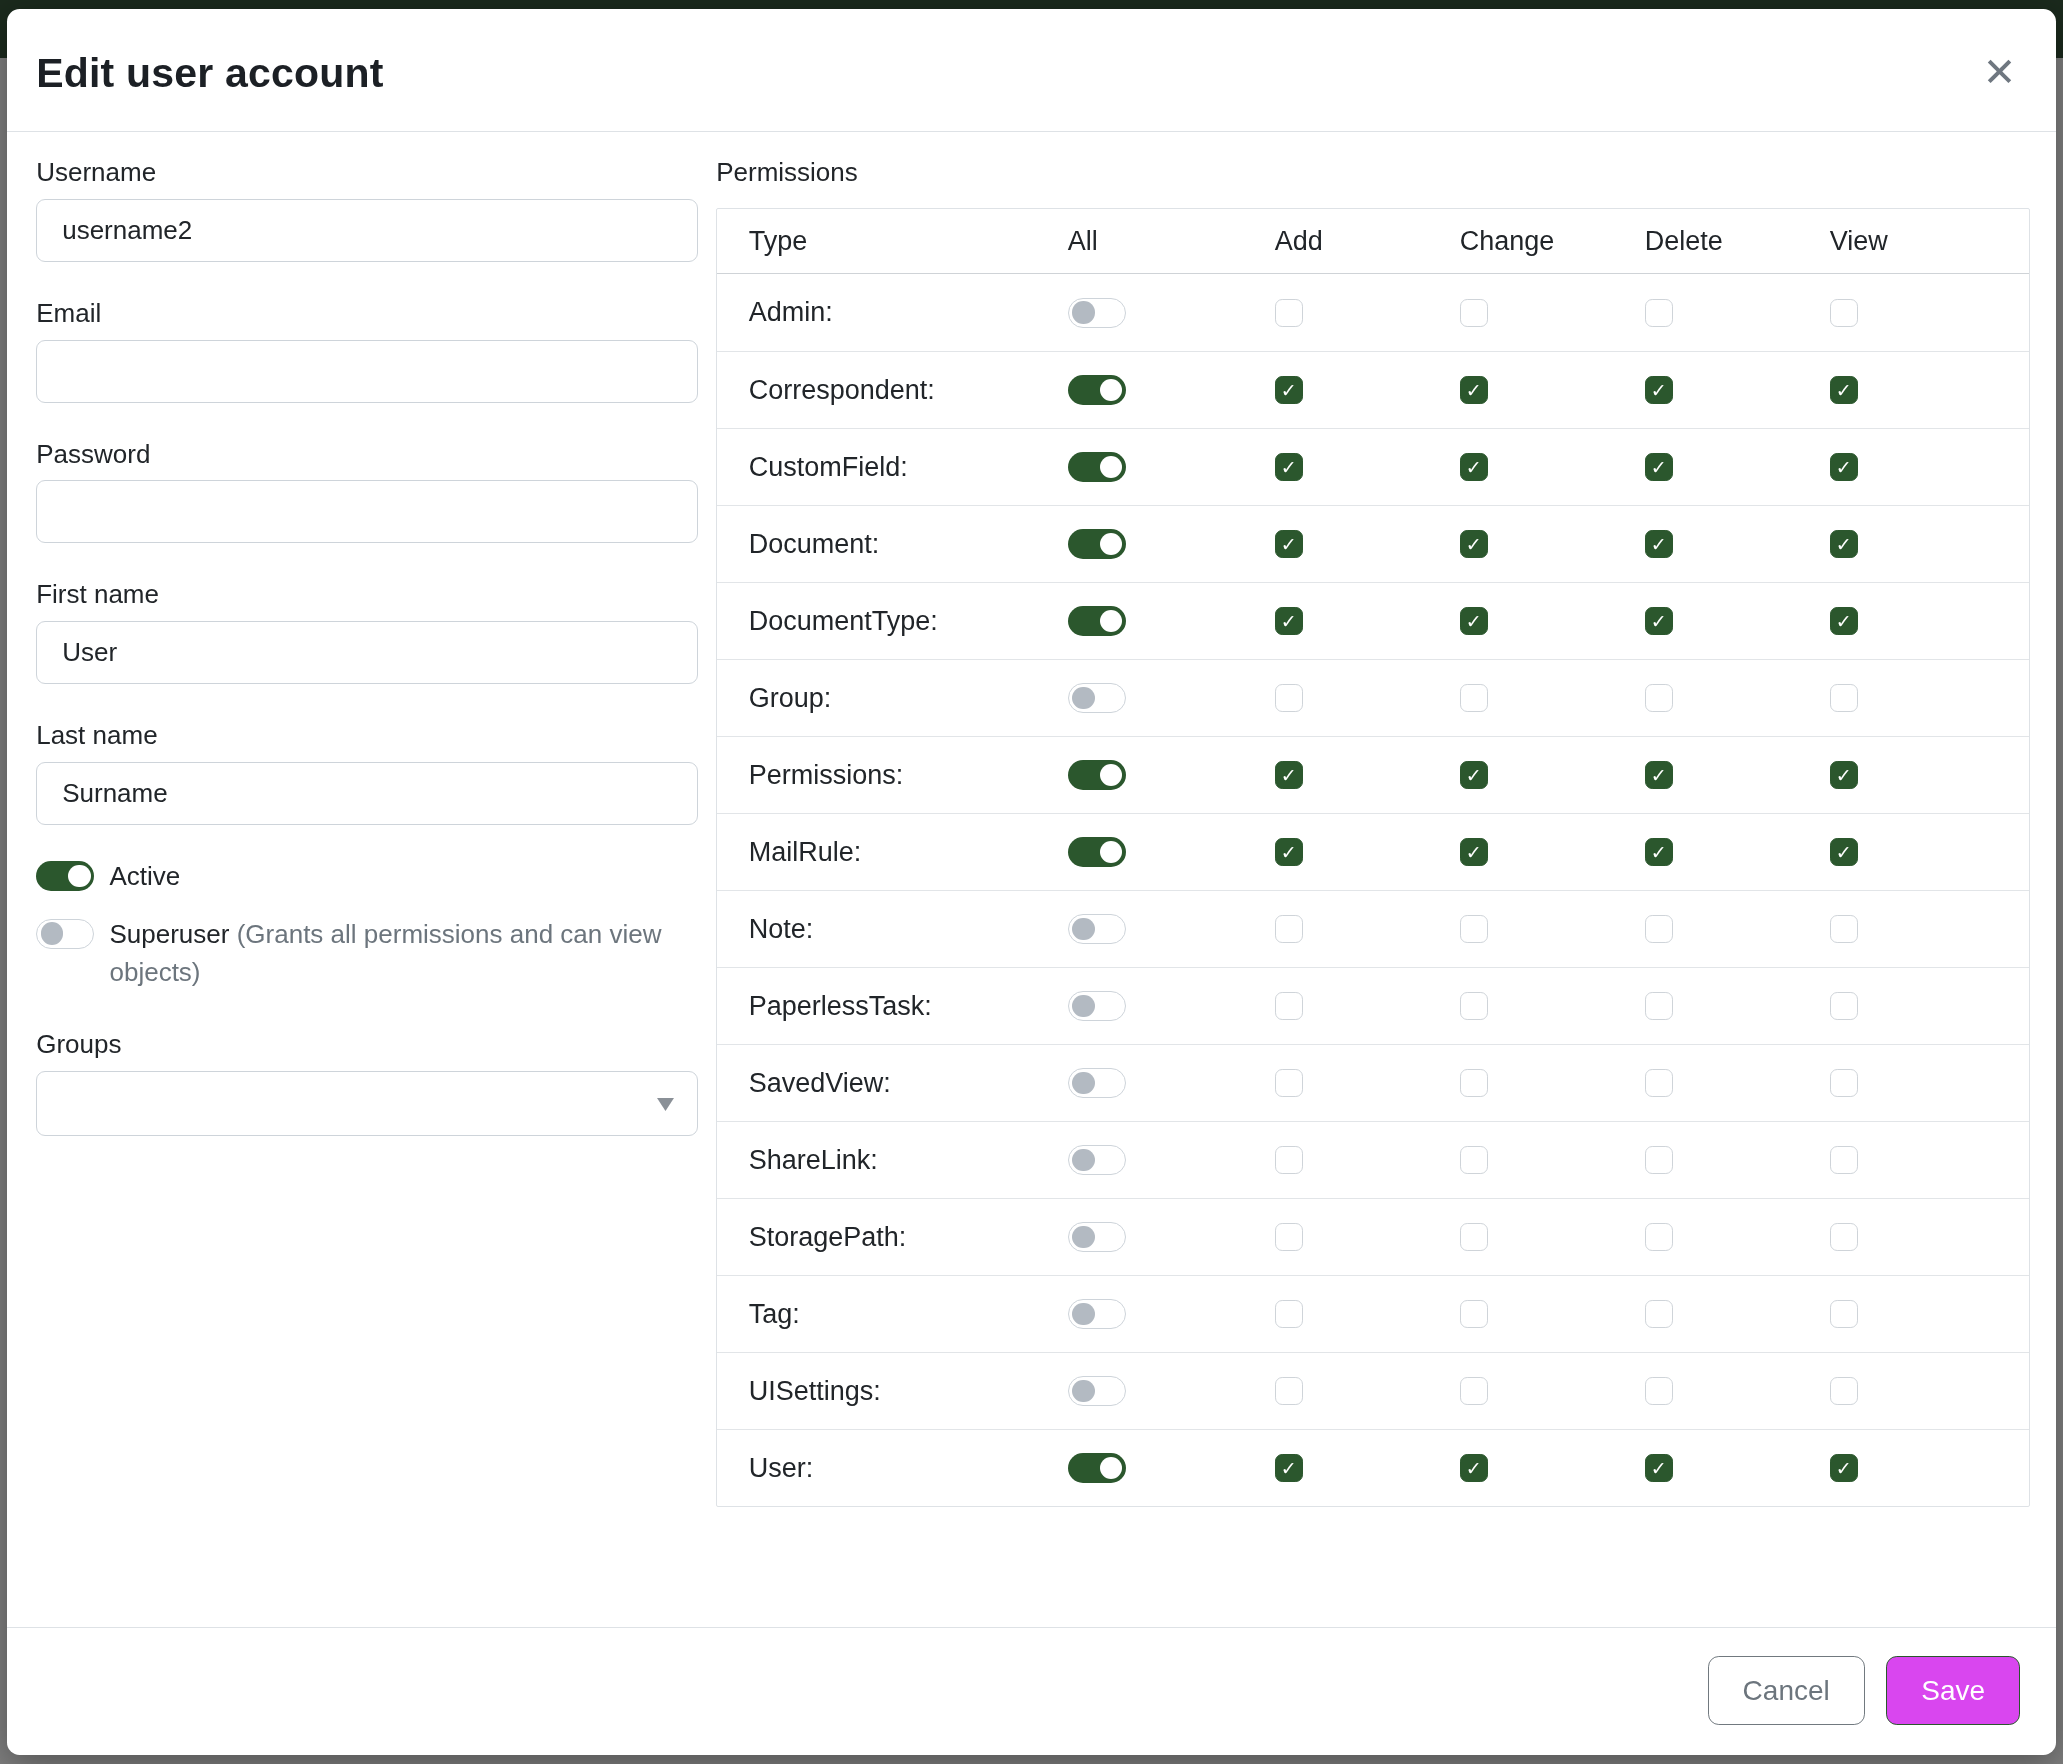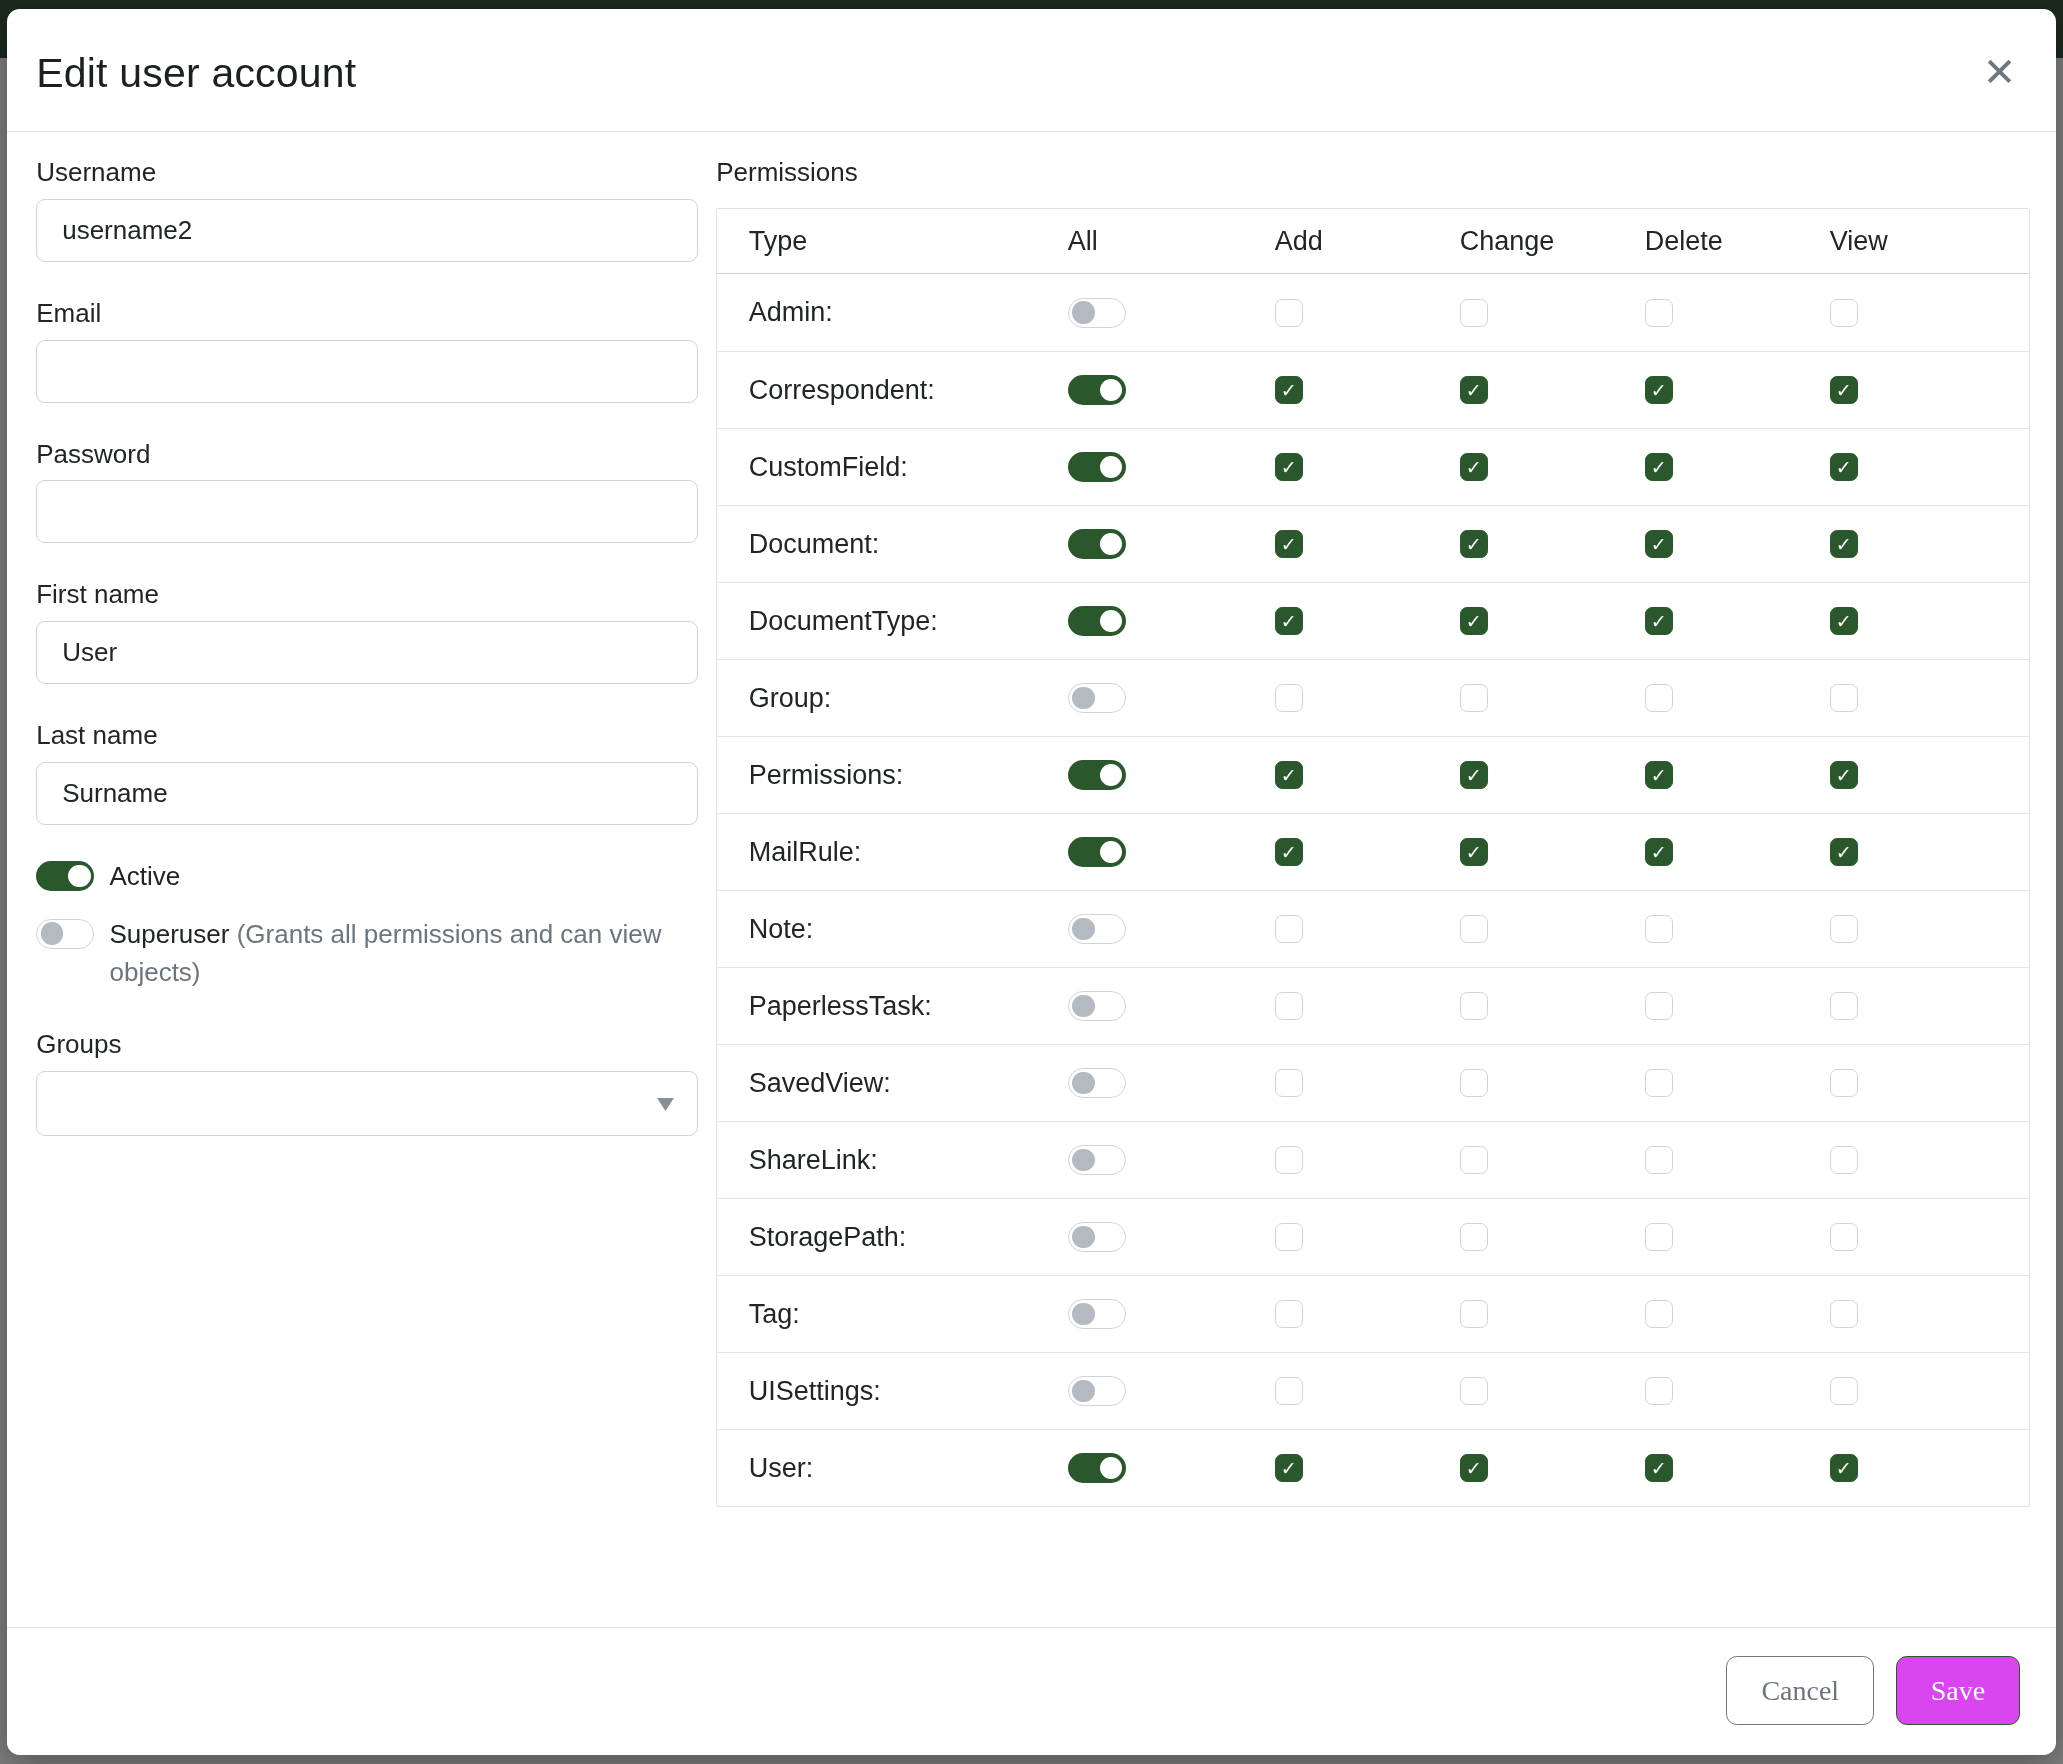--- a/index.html
+++ b/index.html
@@ -24,21 +24,21 @@
     box-shadow: 0 9px 36px rgba(0,0,0,0.35);
   }
   
   .modal-header {
     display: flex; justify-content: space-between; align-items: flex-start;
     padding: 41px 40px 0 29px;
     height: 123px;
     border-bottom: 0.9px solid #dee2e6;
     flex: 0 0 auto;
   }
-  .modal-title { font-size: 41px; font-weight: 400; color: #1c2025; letter-spacing: 0.2px; }
+  .modal-title { font-size: 41px; font-weight: 700; color: #1c2025; letter-spacing: 0.2px; }
   .close-btn {
     background: none; border: none; cursor: pointer;
     font-size: 40px; line-height: 1; color: #6f7780;
     margin-top: 1.8px;
     font-family: "DejaVu Sans", sans-serif;
   }
   
   .modal-body {
     flex: 1 1 auto;
     display: flex;
@@ -117,21 +117,21 @@
   
   .modal-footer {
     flex: 0 0 auto;
     border-top: 0.9px solid #dee2e6;
     padding: 28px 36px 30px;
     display: flex; justify-content: flex-end; gap: 21.6px; align-items: center;
   }
   .btn {
     height: 69px; border-radius: 10.8px; font-size: 28px;
     padding: 0 34px; cursor: pointer;
-    font-family: Liberation Serif, serif;
+    font-family: Liberation Sans, sans-serif;
   }
   .btn-cancel { background: #ffffff; border: 0.9px solid #71797f; color: #6c757d; }
   .btn-save { background: #d946ef; border: 0.9px solid #2b572d; color: #ffffff; }
 </style>
 </head>
 <body>
 
 <div class="navbar-bg"></div>
 
 <div class="modal">

